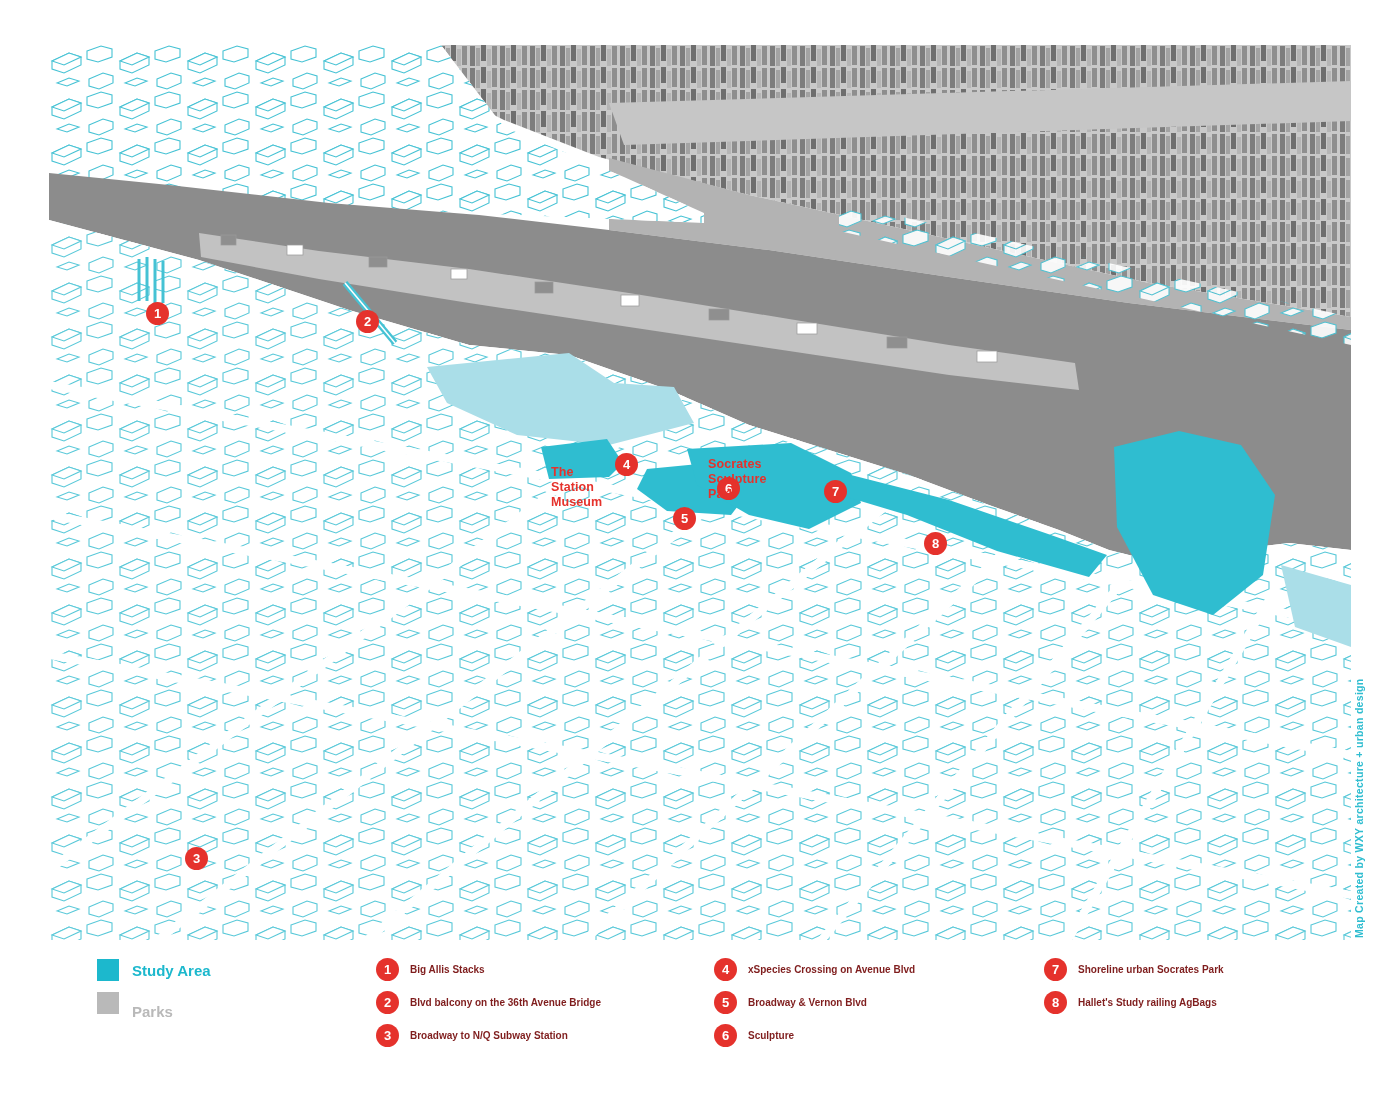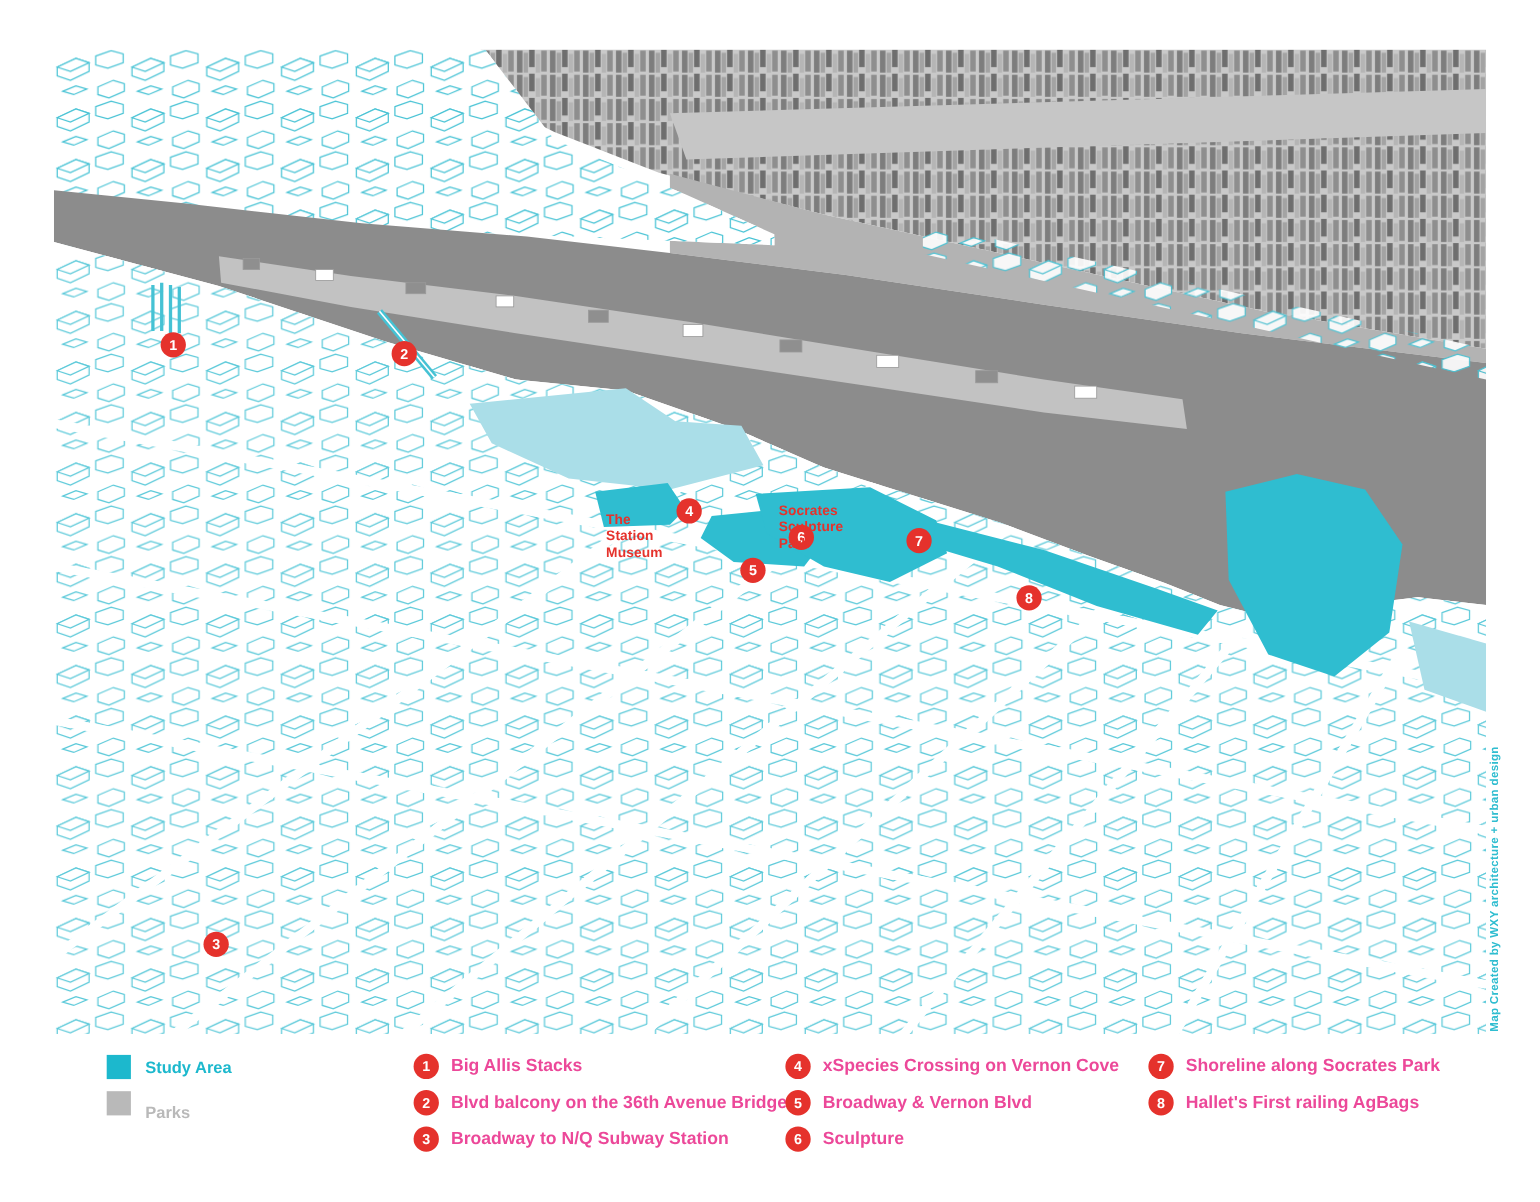--- a/index.html
+++ b/index.html
@@ -33,21 +33,21 @@
   .key-col{position:absolute;top:958px;display:flex;flex-direction:column;gap:10px;}
   .key-col.c1{left:376px;}
   .key-col.c2{left:714px;}
   .key-col.c3{left:1044px;}
   .key-row{display:flex;align-items:center;gap:11px;height:23px;}
   .key-num{
     width:23px;height:23px;border-radius:50%;background:#e5322c;color:#fff;
     font-weight:bold;font-size:13px;display:flex;align-items:center;
     justify-content:center;flex:0 0 23px;line-height:1;
   }
-  .key-label{color:#ec4899;font-weight:bold;font-size:16px;white-space:nowrap;}
+  .key-label{color:#7f1d1d;font-weight:bold;font-size:10px;white-space:nowrap;}
 </style>
 </head>
 <body>
 
 <div class="map-canvas">
 
   <svg class="map-svg" viewBox="0 0 1302 895">
     <defs>
       <pattern id="cyanblocks" width="68" height="46" patternUnits="userSpaceOnUse">
         <g fill="#ffffff" stroke="#45c2d4" stroke-width="1.1">
@@ -176,34 +176,34 @@
   </div>
   <div class="key-row">
     <span class="key-num">3</span>
     <span class="key-label">Broadway to N/Q Subway Station</span>
   </div>
 </div>
 
 <div class="key-col c2">
   <div class="key-row">
     <span class="key-num">4</span>
-    <span class="key-label">xSpecies Crossing on Vernon Cove</span>
+    <span class="key-label">xSpecies Crossing on Avenue Blvd</span>
   </div>
   <div class="key-row">
     <span class="key-num">5</span>
     <span class="key-label">Broadway &amp; Vernon Blvd</span>
   </div>
   <div class="key-row">
     <span class="key-num">6</span>
     <span class="key-label">Sculpture</span>
   </div>
 </div>
 
 <div class="key-col c3">
   <div class="key-row">
     <span class="key-num">7</span>
-    <span class="key-label">Shoreline along Socrates Park</span>
+    <span class="key-label">Shoreline urban Socrates Park</span>
   </div>
   <div class="key-row">
     <span class="key-num">8</span>
-    <span class="key-label">Hallet's First railing AgBags</span>
+    <span class="key-label">Hallet's Study railing AgBags</span>
   </div>
 </div>
 
 </body></html>

